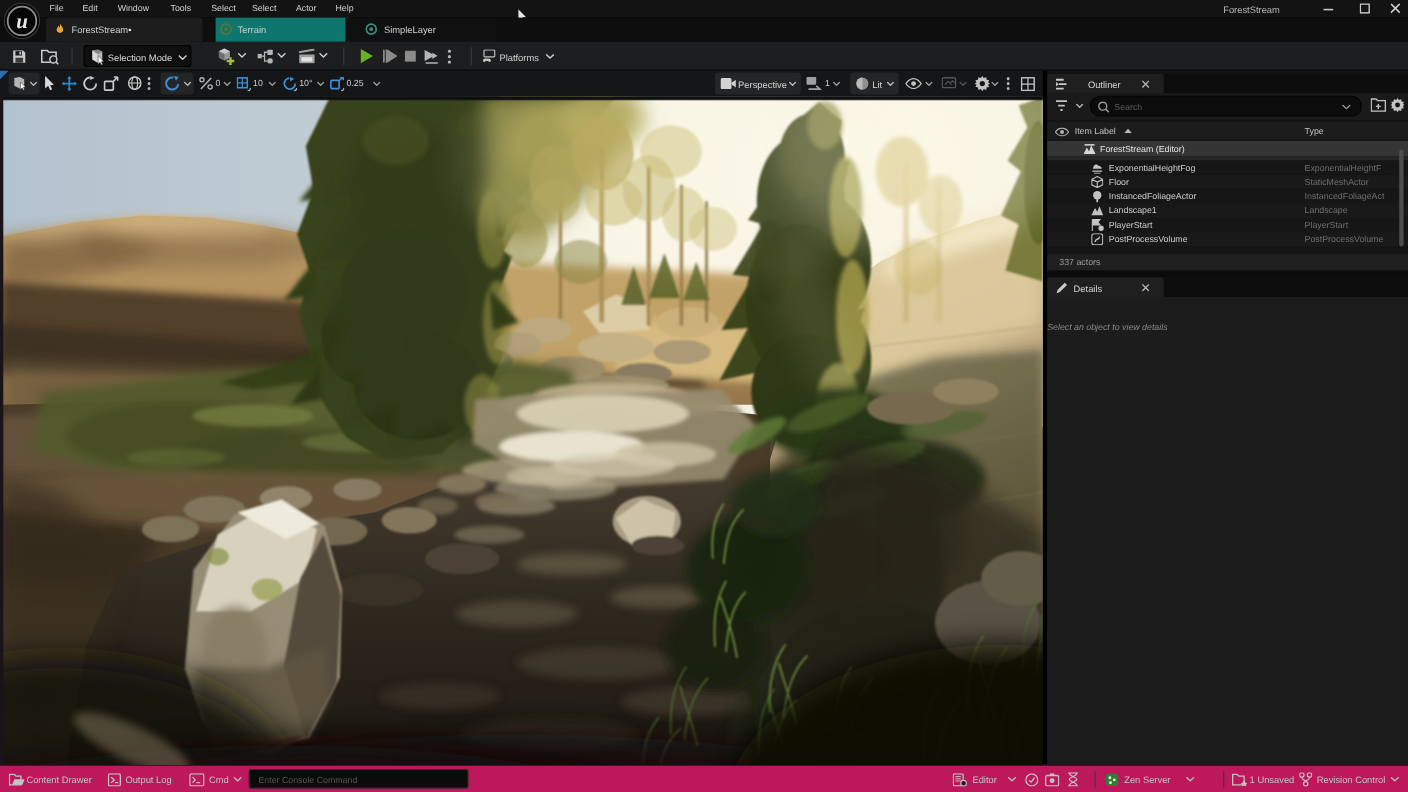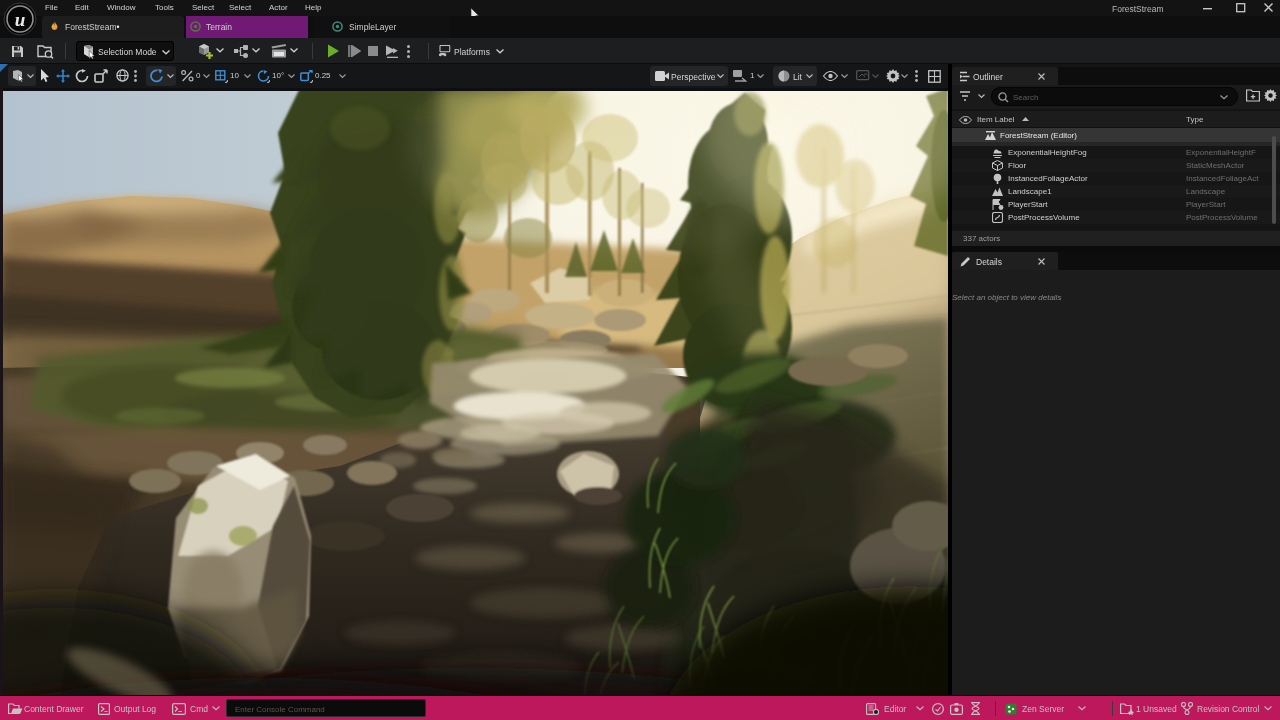--- a/index.html
+++ b/index.html
@@ -64,21 +64,21 @@
   <text x="17" y="23.5" font-family="Liberation Serif" font-style="italic" font-weight="bold" font-size="19" fill="#e9e9e9" text-anchor="middle">u</text>
 </svg>
 
 <div class="abs" id="tabrow">
   <div class="tab" style="left:42px;width:142px;background:#1d1d1d;border-radius:3px 3px 0 0;">
     <svg class="ic abs" style="left:7px;top:5px" width="11" height="11" viewBox="0 0 13 13">
       <path d="M6.5 0.5 C7.5 3 10 4 10 7.5 A3.6 3.6 0 0 1 2.9 7.5 C2.9 5.5 4.5 4.5 4.7 2.5 C5.5 3.4 6 4 6.3 5.2 C6.9 3.6 6.2 2 6.5 0.5 Z" fill="#e8a33d"></path>
     </svg>
     <span class="abs" style="left:23px;top:6px">ForestStream<span style="color:#efefef">•</span></span>
   </div>
-  <div class="tab" style="left:186px;width:122px;background:#701a75;">
+  <div class="tab" style="left:196px;width:122px;background:#0f766e;">
     <svg class="ic abs" style="left:4px;top:5px" width="11" height="11" viewBox="0 0 13 13">
       <circle cx="6.5" cy="6.5" r="5.4" fill="none" stroke="#53773c" stroke-width="1.8"></circle>
       <circle cx="6.5" cy="6.5" r="2" fill="#53773c"></circle>
     </svg>
     <span class="abs" style="left:20px;top:6px">Terrain</span>
   </div>
   <div class="tab" style="left:314px;width:136px;background:#101010;">
     <svg class="ic abs" style="left:18px;top:5px" width="11" height="11" viewBox="0 0 13 13">
       <circle cx="6.5" cy="6.5" r="5.4" fill="none" stroke="#3f8a7c" stroke-width="1.8"></circle>
       <circle cx="6.5" cy="6.5" r="2" fill="#3f8a7c"></circle>
@@ -666,21 +666,21 @@
 </div>
 
 <div class="abs" id="rpanel">
 
   <div class="abs" style="left:0;top:3px;width:328px;height:18px;background:#0d0d0d;"></div>
   <div class="abs" style="left:0;top:3px;width:106px;height:18px;background:#1f1f1f;border-radius:2px 2px 0 0;">
     <svg class="abs" style="left:7px;top:4px" width="12" height="11" viewBox="0 0 12 11">
       <path d="M1 1.5 H8 M3.5 5.5 H10.5 M1 9.5 H8" stroke="#c9c9c9" stroke-width="1.6"></path>
       <path d="M1 3.5 V7.5 L3.5 5.5 Z" fill="#c9c9c9"></path>
     </svg>
-    <span class="abs" style="left:21px;top:5px;font-size:8.5px;color:#d6d6d6">Outliner</span>
+    <span class="abs" style="left:37px;top:5px;font-size:8.5px;color:#d6d6d6">Outliner</span>
     <svg class="abs" style="left:86px;top:6px" width="7" height="7">
         <path d="M0.5 0.5 L6.5 6.5 M6.5 0.5 L0.5 6.5" stroke="#b9b9b9" stroke-width="1.2"></path>
       </svg>
   </div>
 
   <div class="abs" style="left:0;top:21px;width:328px;height:24px;background:#1a1a1a;"></div>
   <svg class="abs" style="left:8px;top:27px" width="14" height="11" viewBox="0 0 14 11">
     <path d="M0 1 H10 M2 5 H8 M4 9 H6" stroke="#c3c3c3" stroke-width="1.6"></path>
   </svg>
   <svg class="abs" style="left:26px;top:30px" width="7" height="5">

